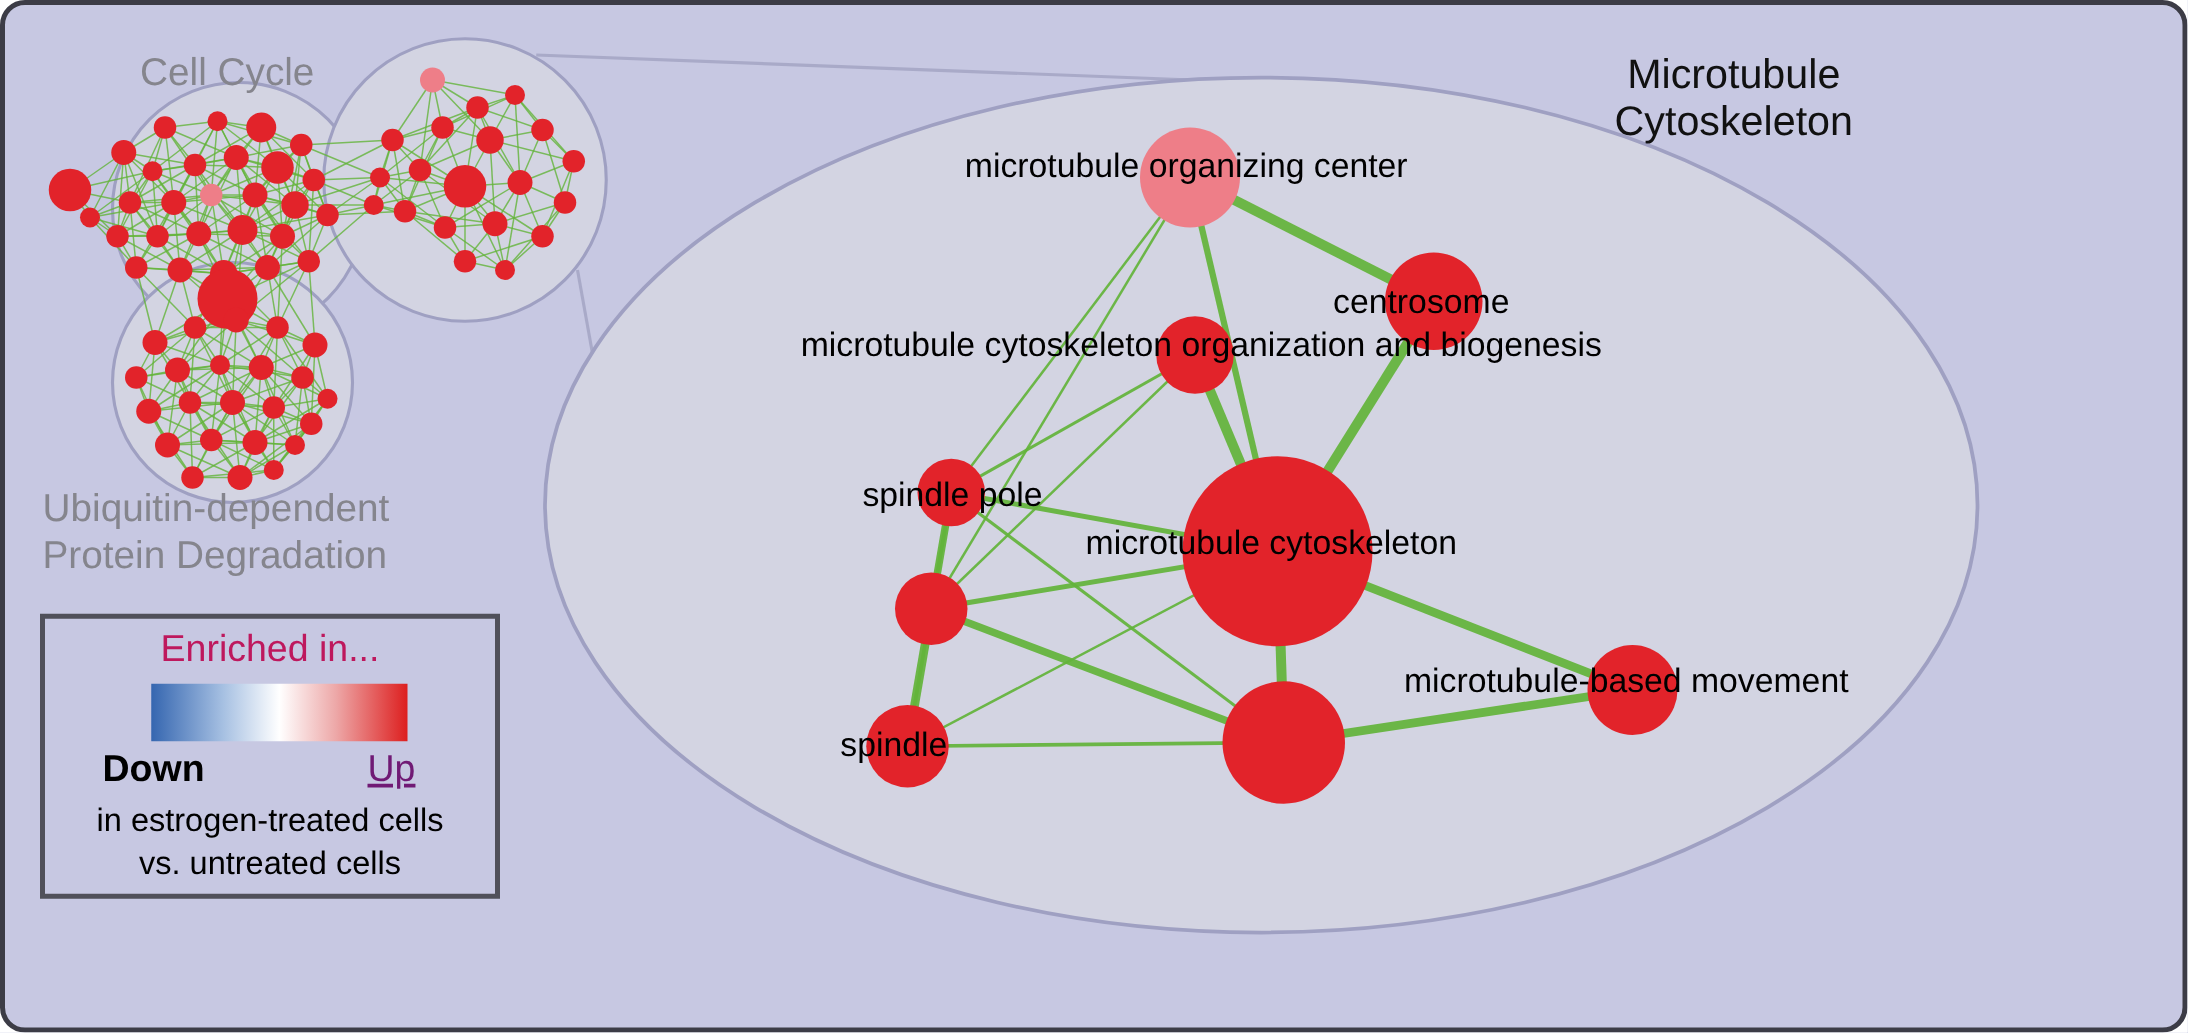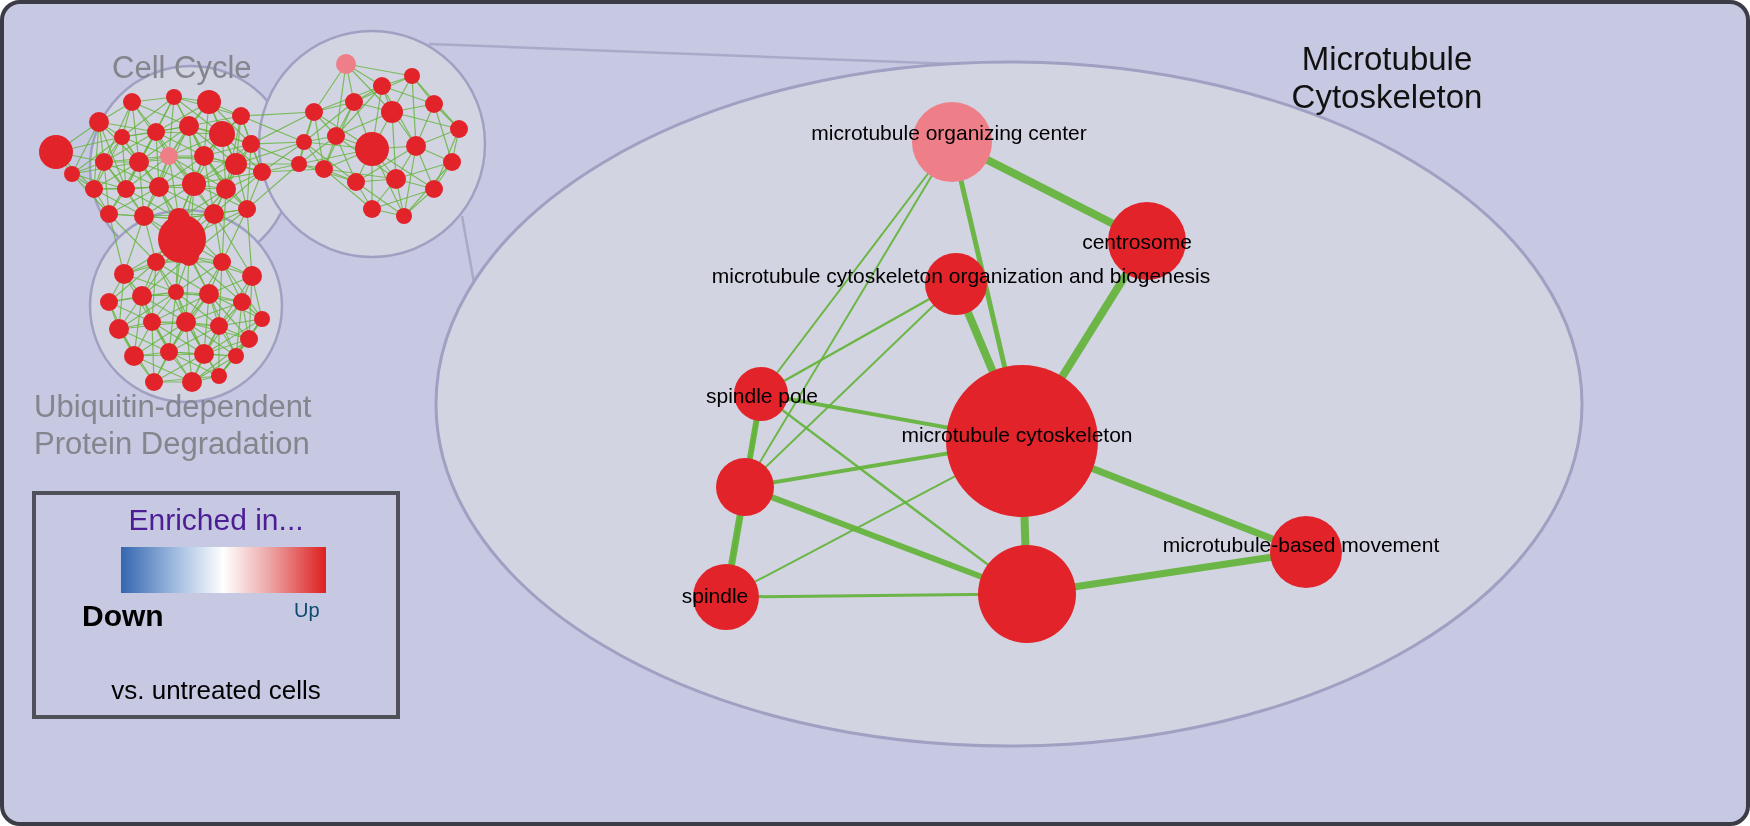--- a/index.html
+++ b/index.html
@@ -4,32 +4,32 @@
 <style>
   html,body{margin:0;padding:0;background:#ffffff;font-family:"Liberation Sans","DejaVu Sans",sans-serif;}
   .canvas{
     position:relative;width:1750px;height:826px;box-sizing:border-box;
     background:#c7c8e2;border:4px solid #3c3c46;border-radius:20px;overflow:hidden;
   }
   svg.netsvg{position:absolute;left:0;top:0;}
   .label-layer{position:absolute;left:0;top:0;width:1750px;height:826px;pointer-events:none;}
   .node-label{
     position:absolute;transform:translate(-50%,-50%);
-    font-size:21px;color:#000;white-space:nowrap;font-weight:400;
+    font-size:27px;color:#000;white-space:nowrap;font-weight:400;
   }
   .cluster-label{position:absolute;color:#85858d;font-size:31px;white-space:nowrap;}
   .big-title{position:absolute;color:#111;font-size:33px;white-space:nowrap;transform:translateX(-50%);}
   .legend{
     position:absolute;left:28px;top:487px;width:368px;height:228px;box-sizing:border-box;
     border:4px solid #50505a;background:transparent;
   }
-  .legend-title{position:absolute;left:0;top:8px;width:100%;text-align:center;font-size:30px;color:#4c1d95;}
+  .legend-title{position:absolute;left:0;top:8px;width:100%;text-align:center;font-size:30px;color:#be185d;}
   .legend-bar{position:absolute;left:85px;top:52px;width:205px;height:46px;}
   .legend-down{position:absolute;left:46px;top:104px;font-size:30px;color:#000;font-weight:bold;}
-  .legend-up{position:absolute;left:258px;top:104px;font-size:20px;color:#0c4a6e;}
+  .legend-up{position:absolute;left:258px;top:104px;font-size:30px;color:#701a75;text-decoration:underline;}
   .legend-cap1{position:absolute;left:0;top:146px;width:100%;text-align:center;font-size:26px;color:#000;}
   .legend-cap2{position:absolute;left:0;top:180px;width:100%;text-align:center;font-size:26px;color:#000;}
 </style>
 </head>
 <body>
 
 <div class="canvas">
 
   <svg class="netsvg" width="1750" height="826">
       <line x1="425" y1="40" x2="950" y2="60" stroke="#a9aac8" stroke-width="2.5"></line>
@@ -544,33 +544,34 @@
       <circle cx="757" cy="390" r="27" fill="#e2232a"></circle>
       <circle cx="1018" cy="437" r="76" fill="#e2232a"></circle>
       <circle cx="741" cy="483" r="29" fill="#e2232a"></circle>
       <circle cx="1302" cy="548" r="36" fill="#e2232a"></circle>
       <circle cx="1023" cy="590" r="49" fill="#e2232a"></circle>
       <circle cx="722" cy="593" r="33" fill="#e2232a"></circle>
     </svg>
 
   <div class="label-layer">
 
-    <div class="cluster-label" style="left:108px;top:46px;text-align:center;">Cell Cycle</div>
+    <div class="cluster-label" style="left:108px;top:36px;text-align:center;">Cell Cycle</div>
 
     <div class="cluster-label" style="left:30px;top:422px;">Protein Degradation</div>
     <div class="cluster-label" style="left:30px;top:385px;">Ubiquitin-dependent</div>
 
     <div class="big-title" style="left:1383px;top:36px;">Microtubule</div>
     <div class="big-title" style="left:1383px;top:74px;">Cytoskeleton</div>
 
     <div class="legend">
       <div class="legend-title">Enriched in...</div>
       <div class="legend-bar" style="background: linear-gradient(90deg, rgb(53, 102, 176) 0%, rgb(166, 192, 226) 28%, rgb(255, 255, 255) 50%, rgb(237, 168, 168) 72%, rgb(221, 31, 31) 100%);"></div>
       <div class="legend-down">Down</div>
       <div class="legend-up">Up</div>
+      <div class="legend-cap1">in estrogen-treated cells</div>
       <div class="legend-cap2">vs. untreated cells</div>
     </div>
 
   <div class="node-label" style="left: 945px; top: 129px;">microtubule organizing center</div>
       <div class="node-label" style="left: 1133px; top: 238px;">centrosome</div>
       <div class="node-label" style="left: 957px; top: 272px;">microtubule cytoskeleton organization and biogenesis</div>
       <div class="node-label" style="left: 758px; top: 392px;">spindle pole</div>
       <div class="node-label" style="left: 1013px; top: 431px;">microtubule cytoskeleton</div>
       <div class="node-label" style="left: 1297px; top: 541px;">microtubule-based movement</div>
       <div class="node-label" style="left: 711px; top: 592px;">spindle</div>

